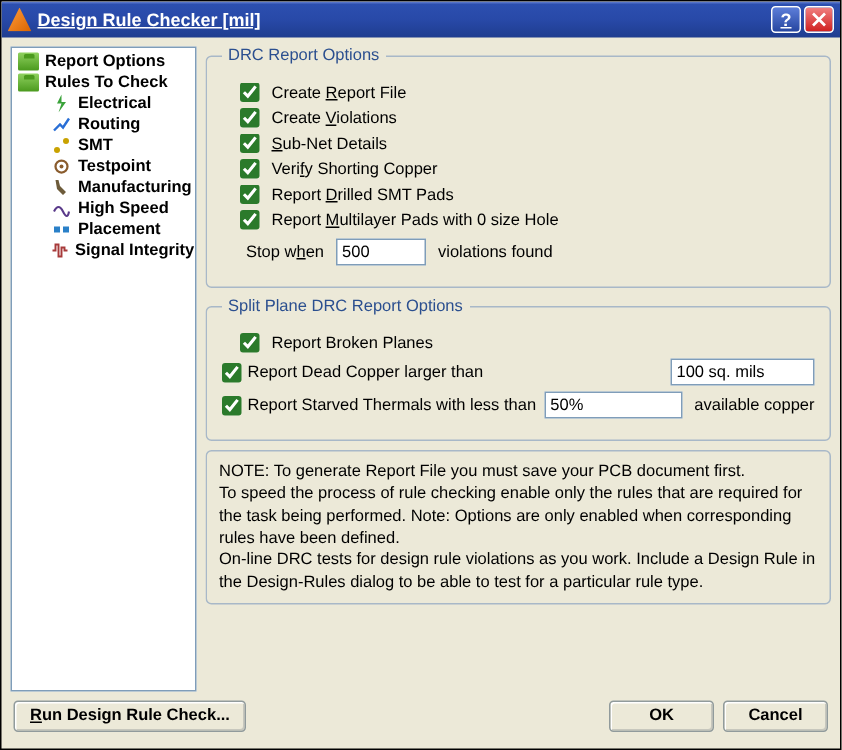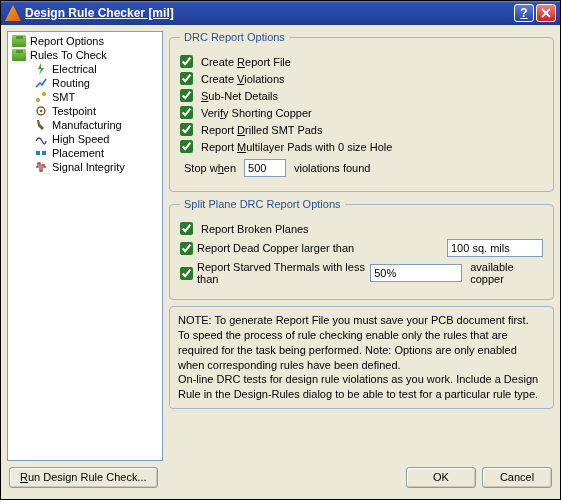--- a/index.html
+++ b/index.html
@@ -42,25 +42,26 @@
   }
   .helpbtn { background: linear-gradient(#5d7ed9,#2646a0); color:#fff; font-size:12px;}
   .closebtn { background: linear-gradient(#f08080,#d02020); color:#fff; font-size:12px;}
   .content {
     display: flex;
     height: 442px;
     padding: 6px;
     gap: 6px;
   }
   .tree {
-    width: 156px;
+    width: 124px;
     background: #fff;
     border: 1px solid #7f9db9;
     padding: 2px 0;
     overflow: auto;
+    font-weight: bold;
   }
   .tree-item {
     display: flex;
     align-items: center;
     padding: 1px 2px 1px 4px;
     white-space: nowrap;
     cursor: default;
   }
   .tree-item.child { padding-left: 26px; }
   .tree-item .ticon {
@@ -87,21 +88,21 @@
     margin: 0;
   }
   legend {
     color: #2b4f8f;
     padding: 0 4px;
     font-size: 11px;
   }
   .chk-row {
     display: flex;
     align-items: center;
-    margin: 4px 0;
+    margin: 4px 12px;
     gap: 4px;
   }
   .chk-row input[type=checkbox]{
     width:13px;height:13px;
     accent-color: #2b7a2b;
     margin:0 4px 0 0;
   }
   .chk-row label { cursor: default; }
   .chk-row u { text-decoration: underline; }
   .inline-input {
@@ -131,20 +132,21 @@
     font-family: inherit;
     font-size: 11px;
     height: 21px;
     background: #ece9d8;
     border: 1px solid #919b9c;
     border-radius: 3px;
     box-shadow: inset 1px 1px 0 #fff, inset -1px -1px 0 #c7c7bd;
     padding: 0 12px;
     cursor: default;
     margin-left: 6px;
+    font-weight: bold;
   }
   button.btn.run { padding: 0 10px; margin-left: 0; min-width: 140px; text-align:center;}
   .row-split {
     display: flex;
     align-items: center;
     margin: 4px 0;
   }
   .row-split .lbl { display:flex; align-items:center; }
   .row-split .lbl input[type=checkbox]{ width:13px;height:13px;accent-color:#2b7a2b;margin:0 4px 0 0;}
   .row-split .gap { flex:1; }
@@ -265,21 +267,21 @@
       <div class="chk-row">
         <input type="checkbox" checked="" style="">
         <label>Report <u>D</u>rilled SMT Pads</label>
       </div>
       <div class="chk-row">
         <input type="checkbox" checked="" style="">
         <label>Report <u>M</u>ultilayer Pads with 0 size Hole</label>
       </div>
       <div class="chk-row stop-row">
         <span>Stop w<u>h</u>en</span>
-        <input class="inline-input" style="width: 42px;" value="500">
+        <input class="inline-input" style="width: 60px;" value="500">
         <span>violations found</span>
       </div>
     </fieldset>
 
     <fieldset>
       <legend>Split Plane DRC Report Options</legend>
       <div class="chk-row">
         <input type="checkbox" checked="" style="">
         <label>Report Broken Planes</label>
       </div>

